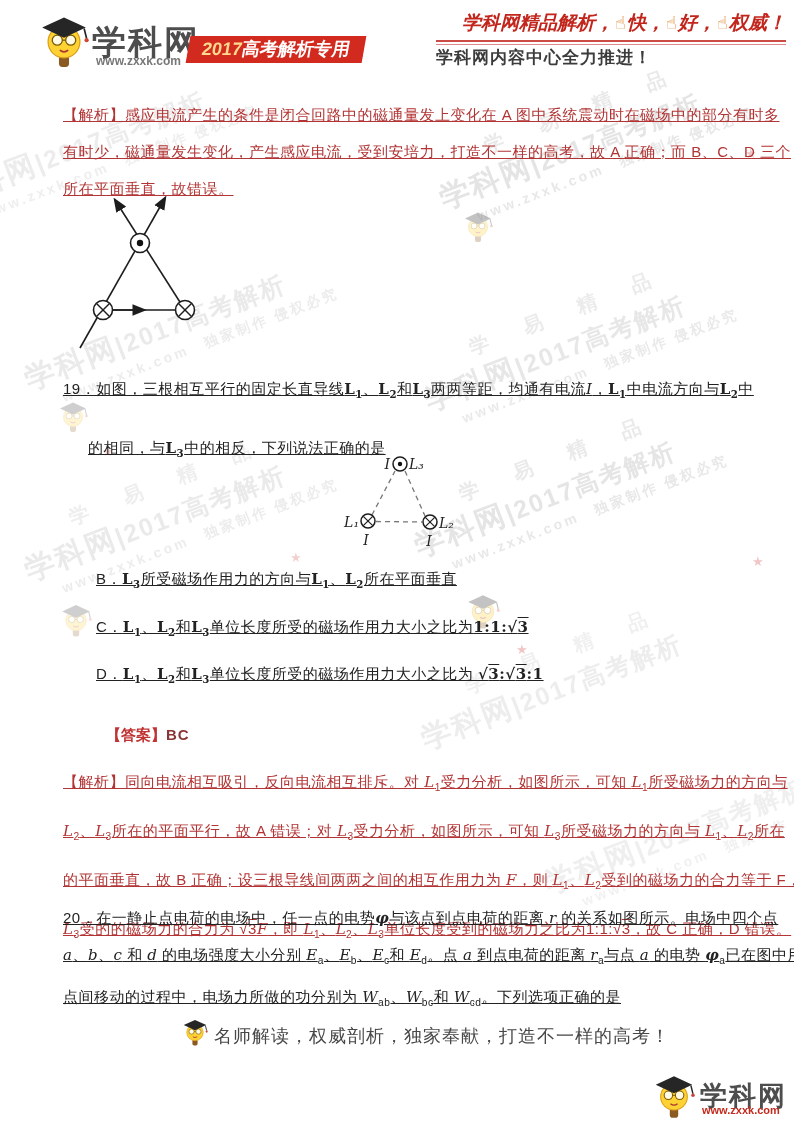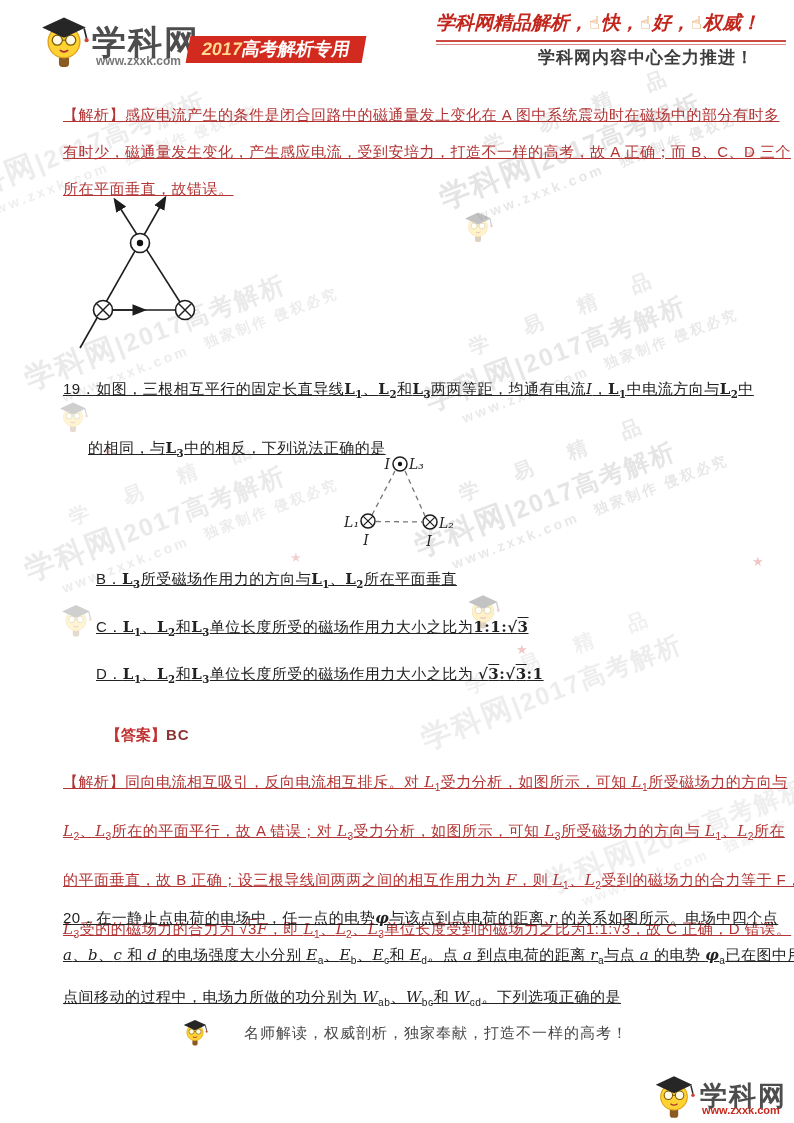--- a/index.html
+++ b/index.html
@@ -14,45 +14,45 @@
   sub{font-size:.68em;}
   .ov{text-decoration:overline;}
   
   .logo-name{font-weight:bold;color:#4d4d4d;letter-spacing:2px;}
   .logo-url{font-weight:bold;color:#777;}
   .hdr-logo-name{position:absolute;left:92px;top:20px;font-size:34px;}
   .hdr-logo-url{position:absolute;left:96px;top:54px;font-size:12px;}
   .banner{position:absolute;left:188px;top:36px;height:27px;line-height:27px;padding:0 14px;
           background:#d32a1f;transform:skewX(-10deg);color:#fff;font-weight:bold;font-size:18px;}
   .banner .y{color:#ffd98e;}
-  .slogan{position:absolute;left:436px;top:10px;width:350px;text-align:left;font-size:19px;
+  .slogan{position:absolute;left:436px;top:10px;width:350px;text-align:right;font-size:19px;
           font-weight:bold;font-style:italic;color:#c2251c;white-space:nowrap;}
   .thumb{color:#e0822a;font-style:normal;font-size:18px;padding:0 1px;}
   .slogan-rule{position:absolute;left:436px;top:40px;width:350px;height:2px;
                border-top:2px solid #cc4b44;border-bottom:1px solid #d88;}
-  .hdr-sub{position:absolute;left:436px;top:46px;width:318px;text-align:right;font-size:17px;
+  .hdr-sub{position:absolute;left:436px;top:46px;width:318px;font-size:17px;
            font-weight:bold;color:#3c3c3c;letter-spacing:1px;}
   
   .wm{position:absolute;pointer-events:none;width:330px;}
   .wm-rot{transform:rotate(-21deg);transform-origin:left bottom;}
   .wm-tag{font-size:20px;color:#d4d4d4;letter-spacing:16px;font-weight:bold;margin-left:60px;}
   .wm-main{font-size:25px;color:#cbcbcb;font-weight:bold;letter-spacing:2px;}
   .wm-brand{font-size:30px;}
   .wm-sub{font-size:14px;color:#d0d0d0;letter-spacing:3px;font-weight:bold;margin-left:28px;}
   .wm-star{position:absolute;color:#e08a8a;font-size:13px;}
   .wm-mascot{position:absolute;opacity:.55;}
   
   .fig{position:absolute;}
   .fig-lbl{font-family:"DejaVu Serif","Liberation Serif",serif;font-style:italic;font-size:14px;fill:#222;}
   
   .answer-line{position:absolute;font-size:15px;font-weight:bold;}
   .answer-marker{color:#c13232;margin-left:43px;}
   .answer-value{color:#8a3434;letter-spacing:1px;}
   
-  .footer-slogan{position:absolute;left:214px;top:1024px;font-size:15px;color:#474747;letter-spacing:1px;margin-left:30px;}
+  .footer-slogan{position:absolute;left:214px;top:1024px;font-size:18px;color:#474747;letter-spacing:1px;}
   .ft-logo-name{position:absolute;left:700px;top:1078px;font-size:27px;}
   .ft-logo-url{position:absolute;left:702px;top:1104px;font-size:11px;color:#c42a1e;}
   .mascot{position:absolute;}
 </style>
 </head>
 <body>
 
 <div class="page">
 
   <svg width="0" height="0" style="position:absolute">

